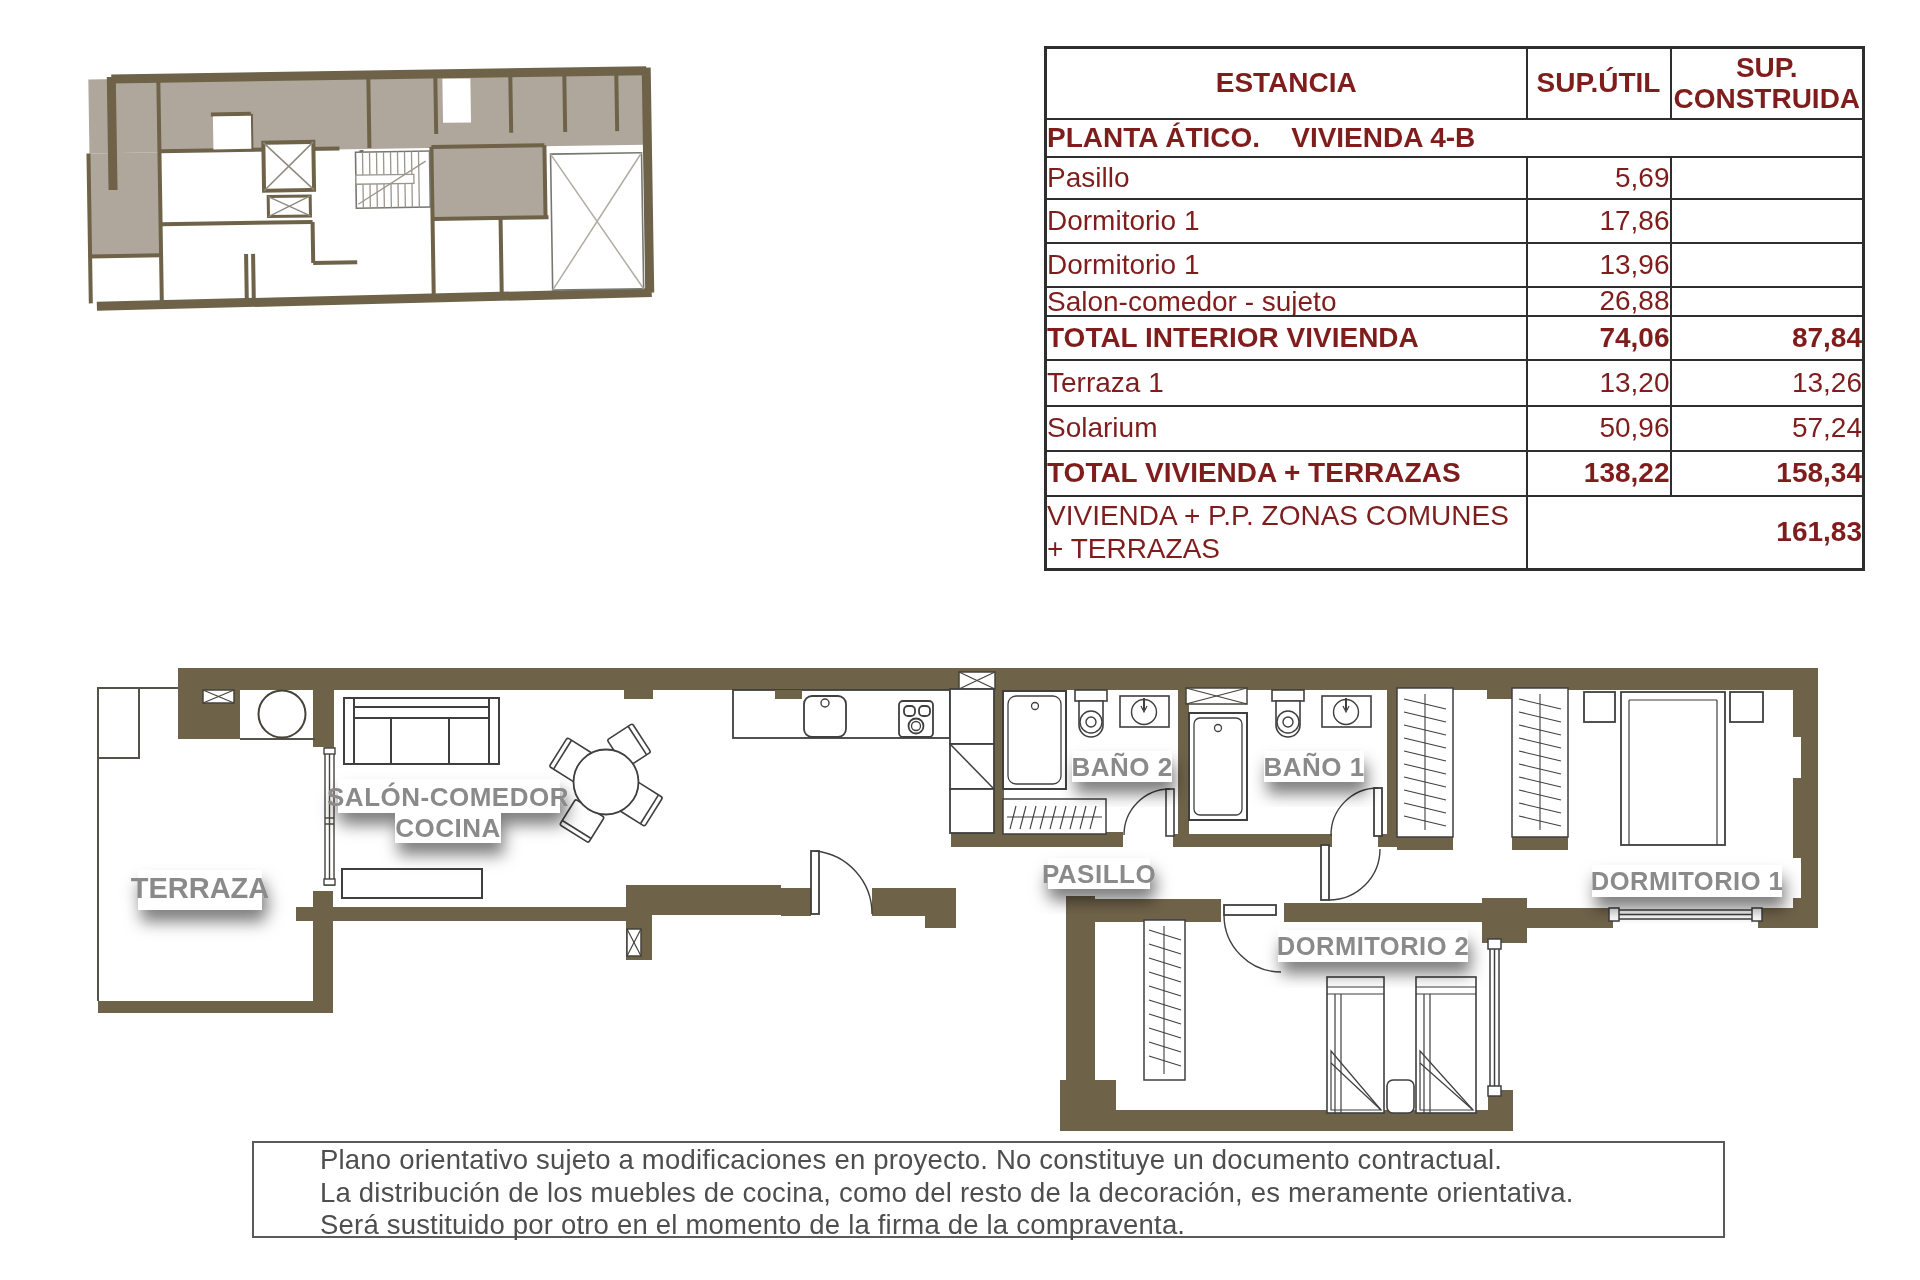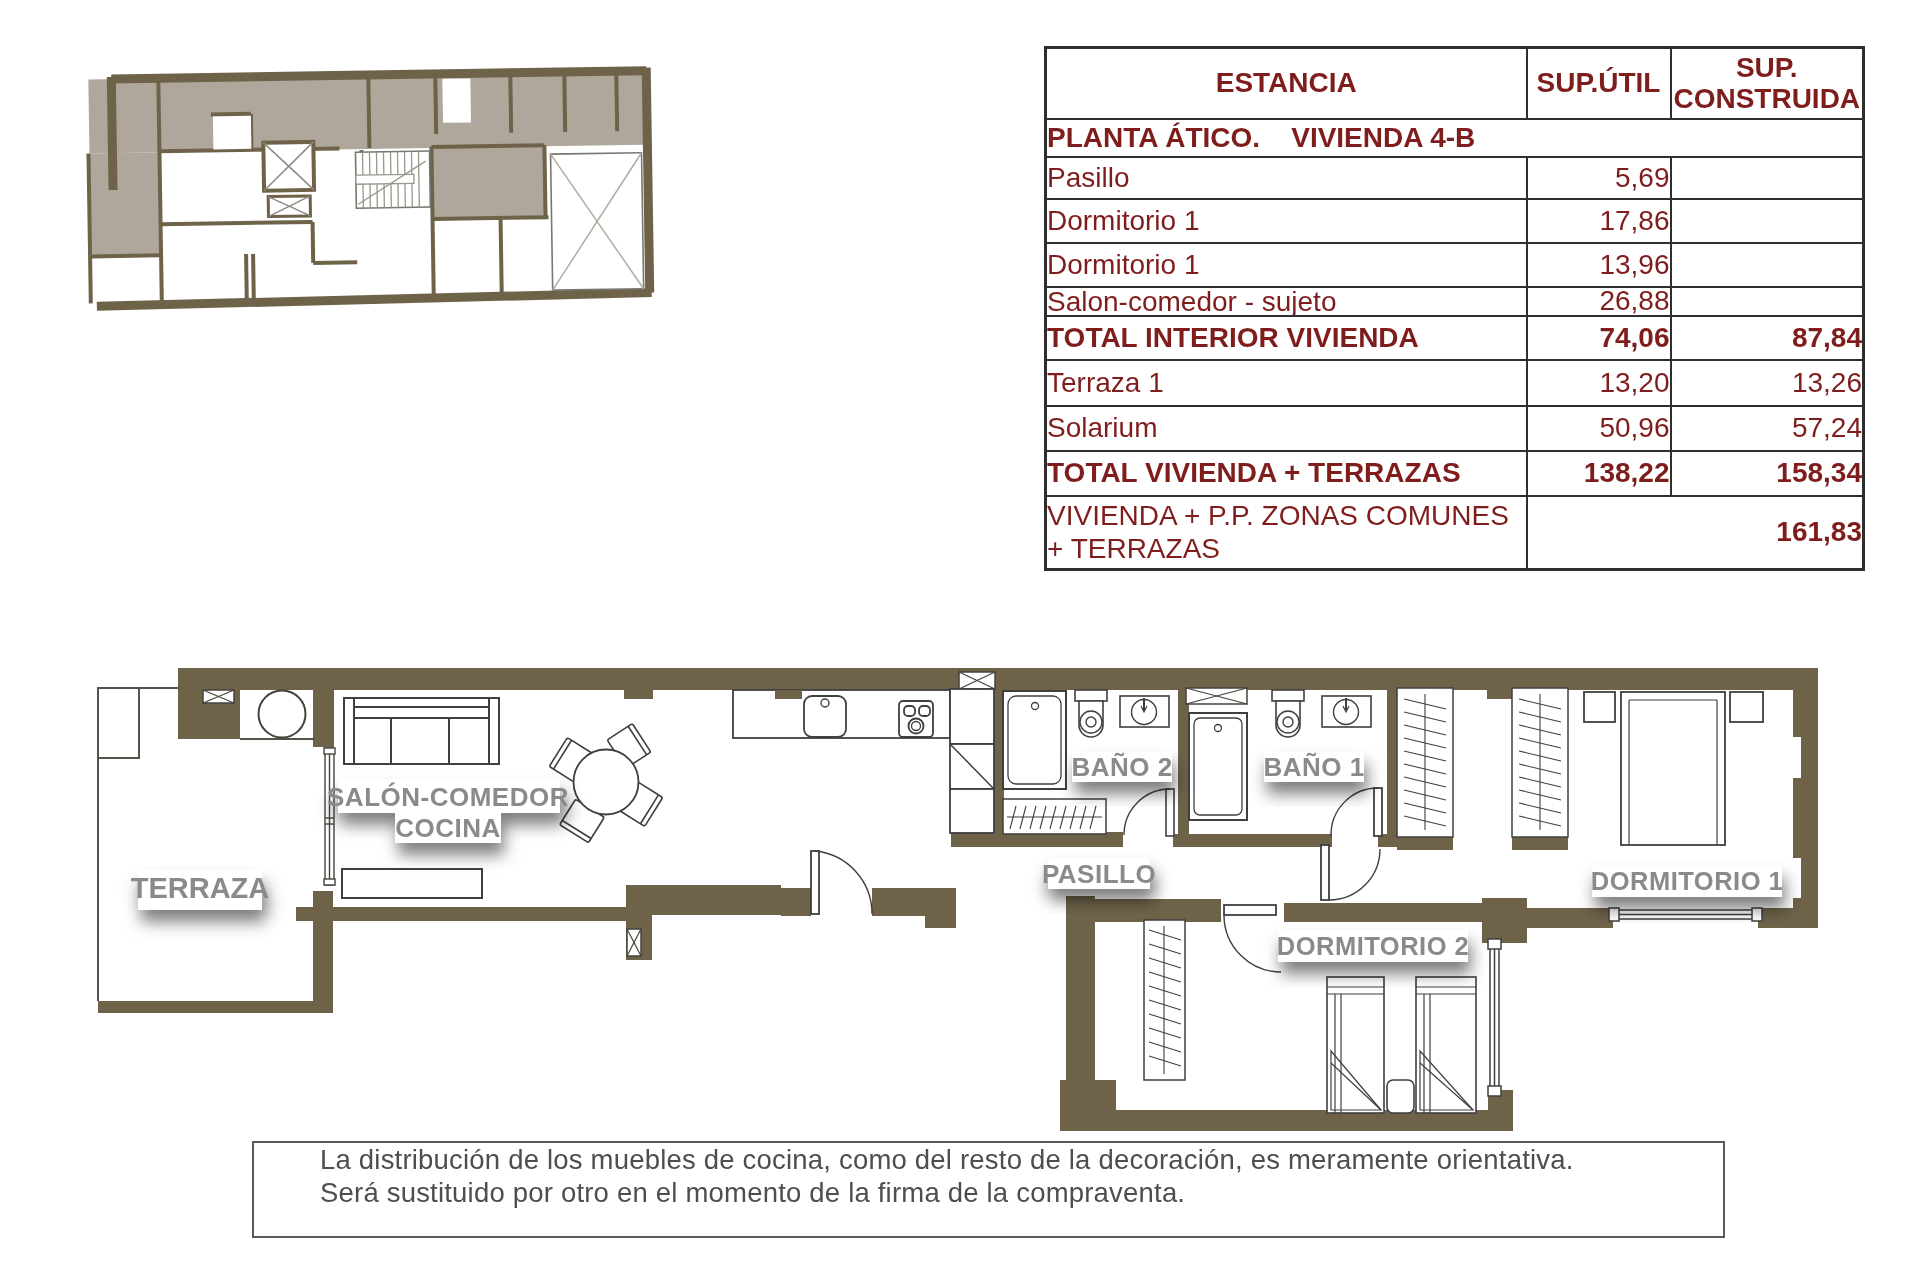--- a/index.html
+++ b/index.html
@@ -79,20 +79,21 @@
           <td class="c b">158,34</td>
         </tr>
   <tr style="height:74px">
           <td style="line-height:33px">VIVIENDA + P.P. ZONAS COMUNES<br>+ TERRAZAS</td>
           <td class="c b" colspan="2" style="vertical-align:middle">161,83</td>
         </tr>
 </tbody>
     </table>
 
 <div id="disc">
+  <div>Plano orientativo sujeto a modificaciones en proyecto. No constituye un documento contractual.</div>
   <div>La distribución de los muebles de cocina, como del resto de la decoración, es meramente orientativa.</div>
   <div>Será sustituido por otro en el momento de la firma de la compraventa.</div>
 </div>
 
 <svg width="1920" height="1280" viewBox="0 0 1920 1280">
 <defs>
   <filter id="sh" x="-40%" y="-40%" width="190%" height="220%">
     <feDropShadow dx="3" dy="12" stdDeviation="8" flood-color="#000000" flood-opacity="0.5"></feDropShadow>
   </filter>
 </defs>

